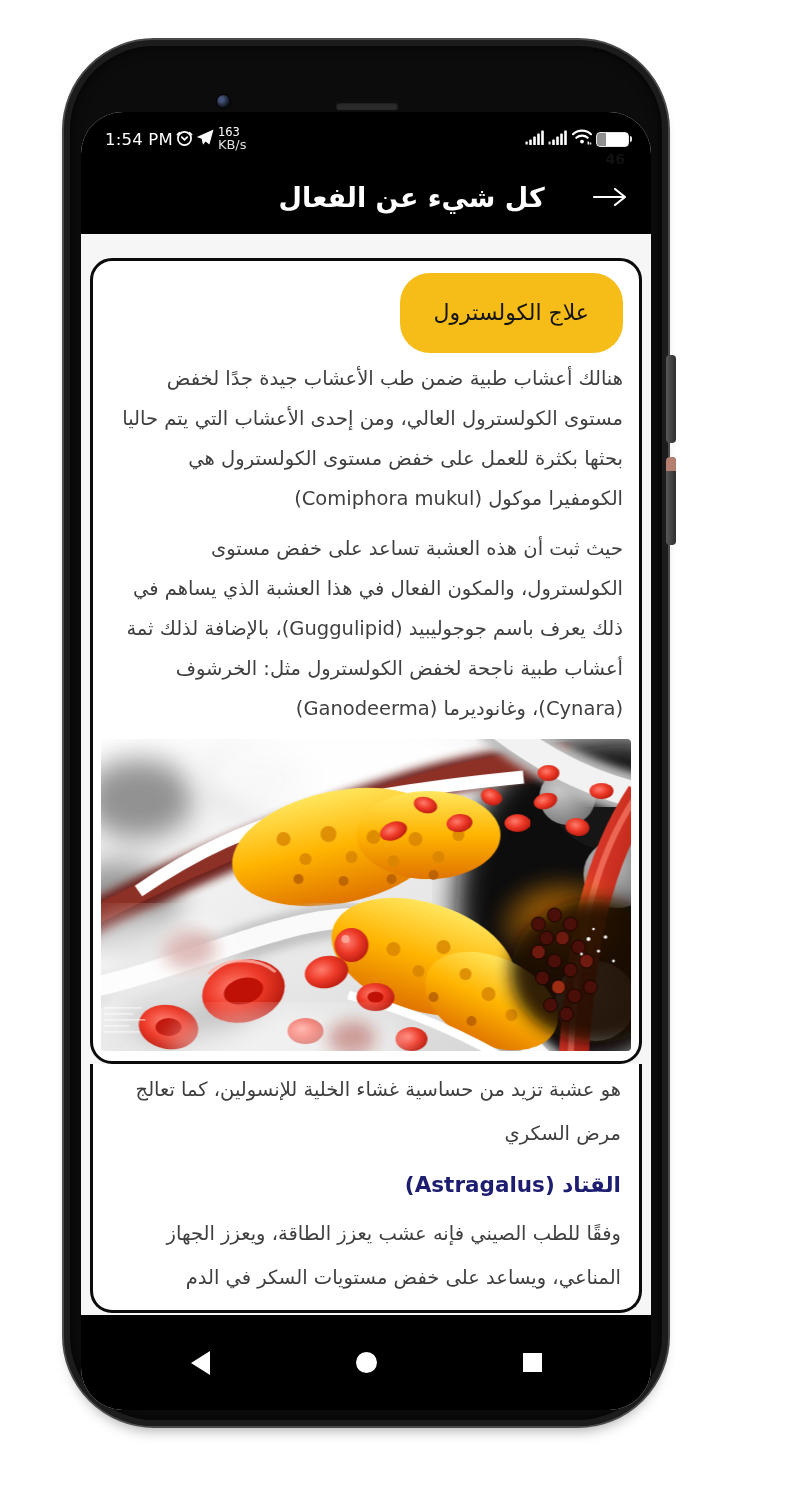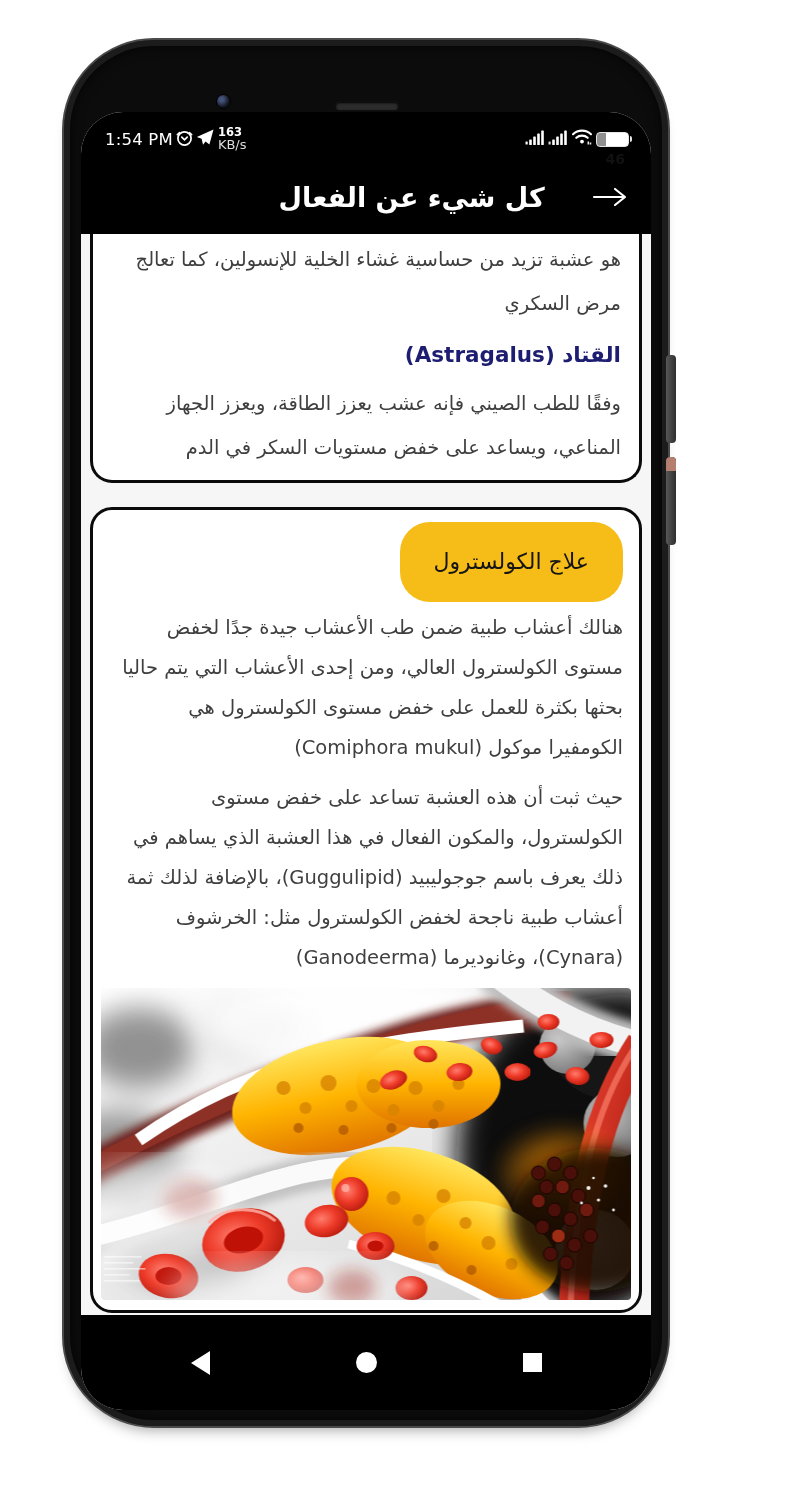--- a/index.html
+++ b/index.html
@@ -38,21 +38,21 @@
   .top-black{position:absolute;left:0;top:0;width:100%;height:122px;background:#000;}
   
   .statusbar{
     position:absolute;left:0;top:0;width:100%;height:48px;box-sizing:border-box;
     display:flex;align-items:center;justify-content:space-between;
     padding:6px 22px 0 24px;color:#fff;
   }
   .sb-left,.sb-right{display:flex;align-items:center;gap:2px;}
   .sb-time{font-size:16.5px;letter-spacing:.2px;}
   .speed{display:flex;flex-direction:column;align-items:flex-start;line-height:1;margin-left:2px;}
-  .speed .v{font-size:11.5px;font-weight:bold;}
+  .speed .v{font-size:11.5px;font-weight:normal;}
   .speed .u{font-size:13px;color:#ddd;}
   .battery{position:relative;width:33px;height:15px;box-sizing:border-box;
     border:1.5px solid #e6e6e6;border-radius:4px;
     background:linear-gradient(90deg,#8f8f8f 0 9px,#ffffff 9px);}
   .battery::after{content:"";position:absolute;right:-4px;top:3.5px;width:2.5px;height:6px;
     border-radius:0 2px 2px 0;background:#e6e6e6;}
   .batt-num{position:absolute;right:3px;top:18px;font-size:14px;font-weight:bold;color:#111;}
   
   .appbar{position:absolute;left:0;top:48px;width:100%;height:74px;}
   .app-title{
@@ -165,26 +165,20 @@
       <div class="app-title">كل شيء عن الفعال</div>
       <div class="back-btn">
         <svg width="40" height="22" viewBox="0 0 40 22" fill="none" stroke="#fff" stroke-width="2.2" stroke-linecap="round" stroke-linejoin="round">
           <path d="M4 11 H34"></path>
             <path d="M25 3 L35 11 L25 19"></path>
         </svg>
       </div>
     </div>
 
     <div class="content">
-
-      <div class="card card-top">
-        <p>هو عشبة تزيد من حساسية غشاء الخلية للإنسولين، كما تعالج مرض السكري</p>
-        <div class="card-heading">القتاد (Astragalus)</div>
-        <p>وفقًا للطب الصيني فإنه عشب يعزز الطاقة، ويعزز الجهاز المناعي، ويساعد على خفض مستويات السكر في الدم</p>
-      </div>
 
       <div class="card card-chol">
         <div class="badge">علاج الكولسترول</div>
         <p class="p1">هنالك أعشاب طبية ضمن طب الأعشاب جيدة جدًا لخفض مستوى الكولسترول العالي، ومن إحدى الأعشاب التي يتم حاليا بحثها بكثرة للعمل على خفض مستوى الكولسترول هي الكومفيرا موكول (Comiphora mukul)</p>
         <p class="p2">حيث ثبت أن هذه العشبة تساعد على خفض مستوى الكولسترول، والمكون الفعال في هذا العشبة الذي يساهم في ذلك يعرف باسم جوجوليبيد (Guggulipid)، بالإضافة لذلك ثمة أعشاب طبية ناجحة لخفض الكولسترول مثل: الخرشوف (Cynara)، وغانوديرما (Ganodeerma)</p>
 
         <svg class="artery-img" viewBox="0 0 545 312" preserveAspectRatio="xMidYMid slice">
           <defs>
             <linearGradient id="bgGrad" x1="0" y1="0" x2="1" y2="1">
               <stop offset="0" stop-color="#ffffff"></stop>
@@ -360,20 +354,26 @@
 
           <g fill="#ffffff" opacity="0.55">
             <rect x="10" y="268" width="38" height="1.6"></rect>
               <rect x="10" y="274" width="30" height="1.6"></rect>
             <rect x="10" y="280" width="42" height="1.6"></rect>
               <rect x="10" y="286" width="26" height="1.6"></rect>
             <rect x="10" y="292" width="36" height="1.6"></rect>
           </g>
         </svg>
       </div>
+
+      <div class="card card-top">
+        <p>هو عشبة تزيد من حساسية غشاء الخلية للإنسولين، كما تعالج مرض السكري</p>
+        <div class="card-heading">القتاد (Astragalus)</div>
+        <p>وفقًا للطب الصيني فإنه عشب يعزز الطاقة، ويعزز الجهاز المناعي، ويساعد على خفض مستويات السكر في الدم</p>
+      </div>
     </div>
 
     <div class="navbar">
       <div class="nav-btn">
           <div class="tri-left"></div>
         </div>
       <div class="nav-btn">
           <div class="circ"></div>
         </div>
       <div class="nav-btn">

